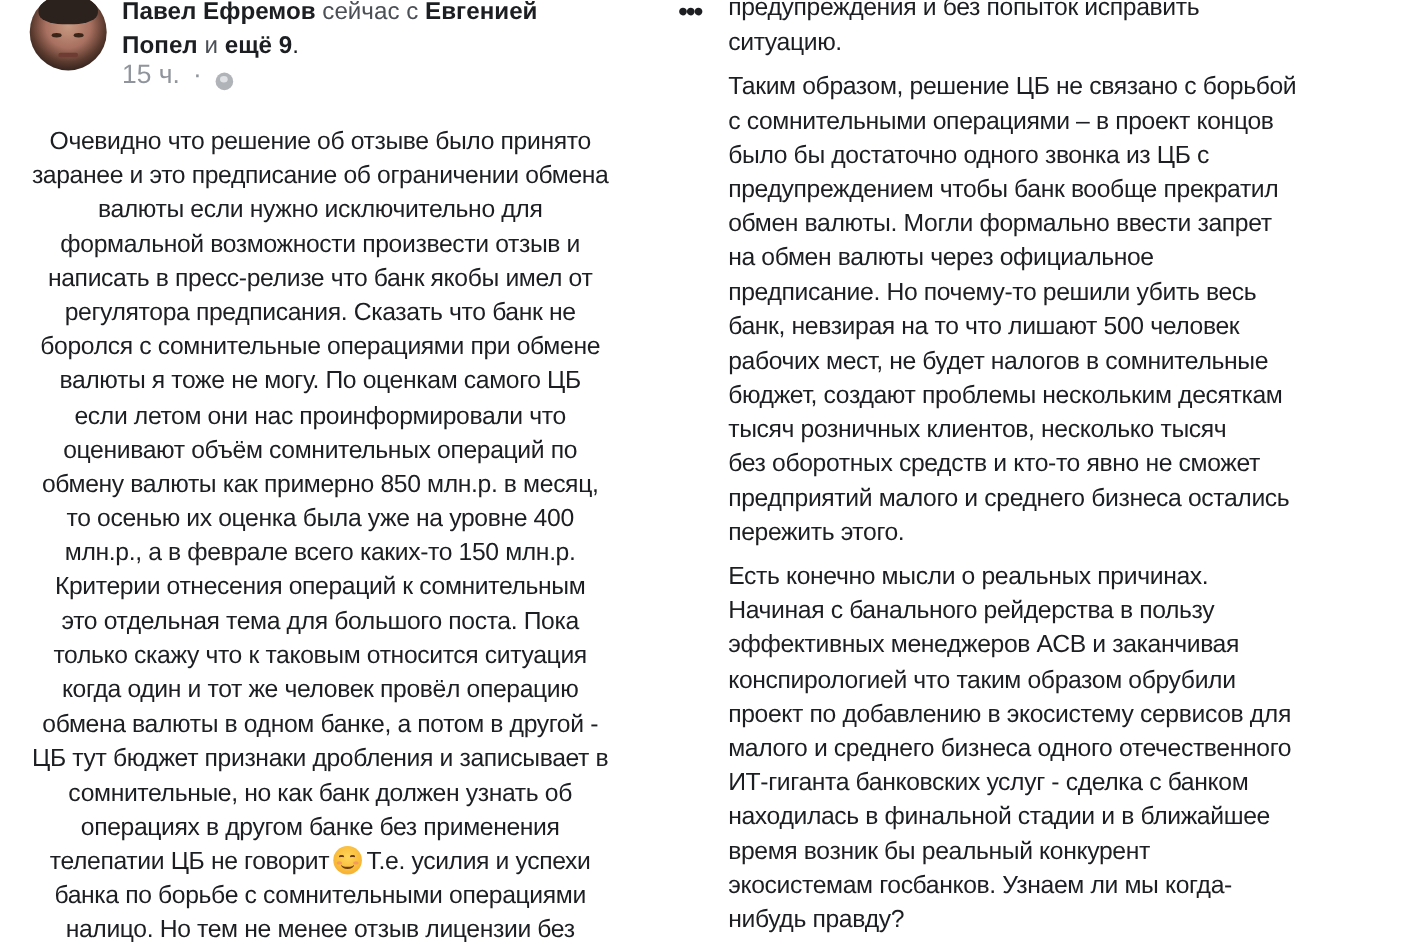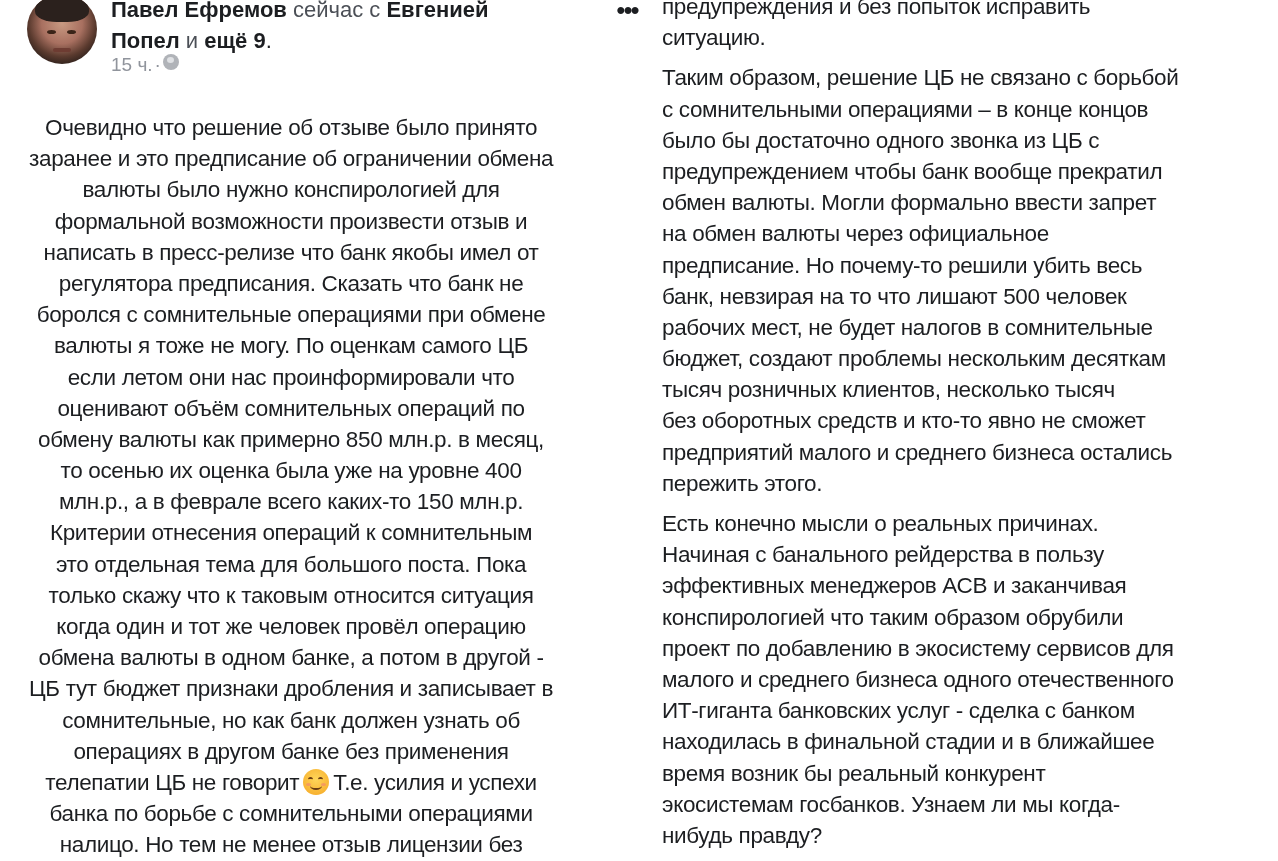--- a/index.html
+++ b/index.html
@@ -20,21 +20,21 @@
     .avatar .hair { position:absolute; left:8px; top:2px; width:54px; height:26px; border-radius:50% 50% 40% 40%; background:#2b211d; }
     .avatar .eye { position:absolute; top:36px; width:9px; height:4px; border-radius:50%; background:#3a2418; }
     .avatar .eye.l { left:20px; } .avatar .eye.r { left:40px; }
     .avatar .mouth { position:absolute; left:26px; top:54px; width:18px; height:4px; border-radius:2px; background:#6e3c32; }
     .header-text {
       position: absolute; left: 84px; top: 0; width: 440px;
       font-size: 22px; line-height: 31px; color: #1c1e21;
     }
     .header-text b { font-weight: bold; }
     .header-text .light { color: #4b4f56; }
-    .meta { position: absolute; left: 84px; top: 60px; font-size: 19px; color: #90949c; display: flex; align-items: flex-start; gap: 2px; }
+    .meta { position: absolute; left: 84px; top: 60px; font-size: 24px; color: #90949c; display: flex; align-items: flex-end; gap: 12px; }
     .globe-icon { width: 16px; height: 16px; border-radius: 50%; background: #b0b3b8; display: inline-block; position: relative; }
     .globe-icon::after { content:""; position:absolute; left:4px; top:3px; width:7px; height:6px; border-radius:50%; background:#dfe1e4; }
     .more-button {
       position: absolute; left: 583px; top: 6px; width: 34px; height: 20px;
       font-size: 26px; line-height: 20px; letter-spacing: -2px; color: #1c1e21; cursor: pointer; text-align: center;
     }
 
     .body-text {
       position: absolute; font-size: 22.5px; line-height: 31.2px; color: #1c1e21;
       white-space: nowrap; letter-spacing: -0.35px;
@@ -72,21 +72,21 @@
       <span>15 ч.</span>
       <span>·</span>
       <span class="globe-icon"></span>
     </div>
     <div class="more-button">•••</div>
   </div>
 
   <div class="body-text body-left">
     <span class="line">Очевидно что решение об отзыве было принято</span>
     <span class="line">заранее и это предписание об ограничении обмена</span>
-    <span class="line">валюты было нужно конспирологией для</span>
+    <span class="line">валюты если нужно исключительно для</span>
     <span class="line">формальной возможности произвести отзыв и</span>
     <span class="line">написать в пресс-релизе что банк якобы имел от</span>
     <span class="line">регулятора предписания. Сказать что банк не</span>
     <span class="line">боролся с сомнительные операциями при обмене</span>
     <span class="line">валюты я тоже не могу. По оценкам самого ЦБ</span>
     <span class="line">если летом они нас проинформировали что</span>
     <span class="line">оценивают объём сомнительных операций по</span>
     <span class="line">обмену валюты как примерно 850 млн.р. в месяц,</span>
     <span class="line">то осенью их оценка была уже на уровне 400</span>
     <span class="line">млн.р., а в феврале всего каких-то 150 млн.р.</span>
@@ -104,21 +104,21 @@
   </div>
 </div>
 
 <div class="panel panel-right"></div>
 
 <div class="body-text body-right" style="top:-9px;">
   <span class="line">предупреждения и без попыток исправить</span>
   <span class="line">ситуацию.</span>
   <span class="para-gap"></span>
   <span class="line">Таким образом, решение ЦБ не связано с борьбой</span>
-  <span class="line">с сомнительными операциями – в конце концов</span>
+  <span class="line">с сомнительными операциями – в проект концов</span>
   <span class="line">было бы достаточно одного звонка из ЦБ с</span>
   <span class="line">предупреждением чтобы банк вообще прекратил</span>
   <span class="line">обмен валюты. Могли формально ввести запрет</span>
   <span class="line">на обмен валюты через официальное</span>
   <span class="line">предписание. Но почему-то решили убить весь</span>
   <span class="line">банк, невзирая на то что лишают 500 человек</span>
   <span class="line">рабочих мест, не будет налогов в сомнительные</span>
   <span class="line">бюджет, создают проблемы нескольким десяткам</span>
   <span class="line">тысяч розничных клиентов, несколько тысяч</span>
   <span class="line">без оборотных средств и кто-то явно не сможет</span>

